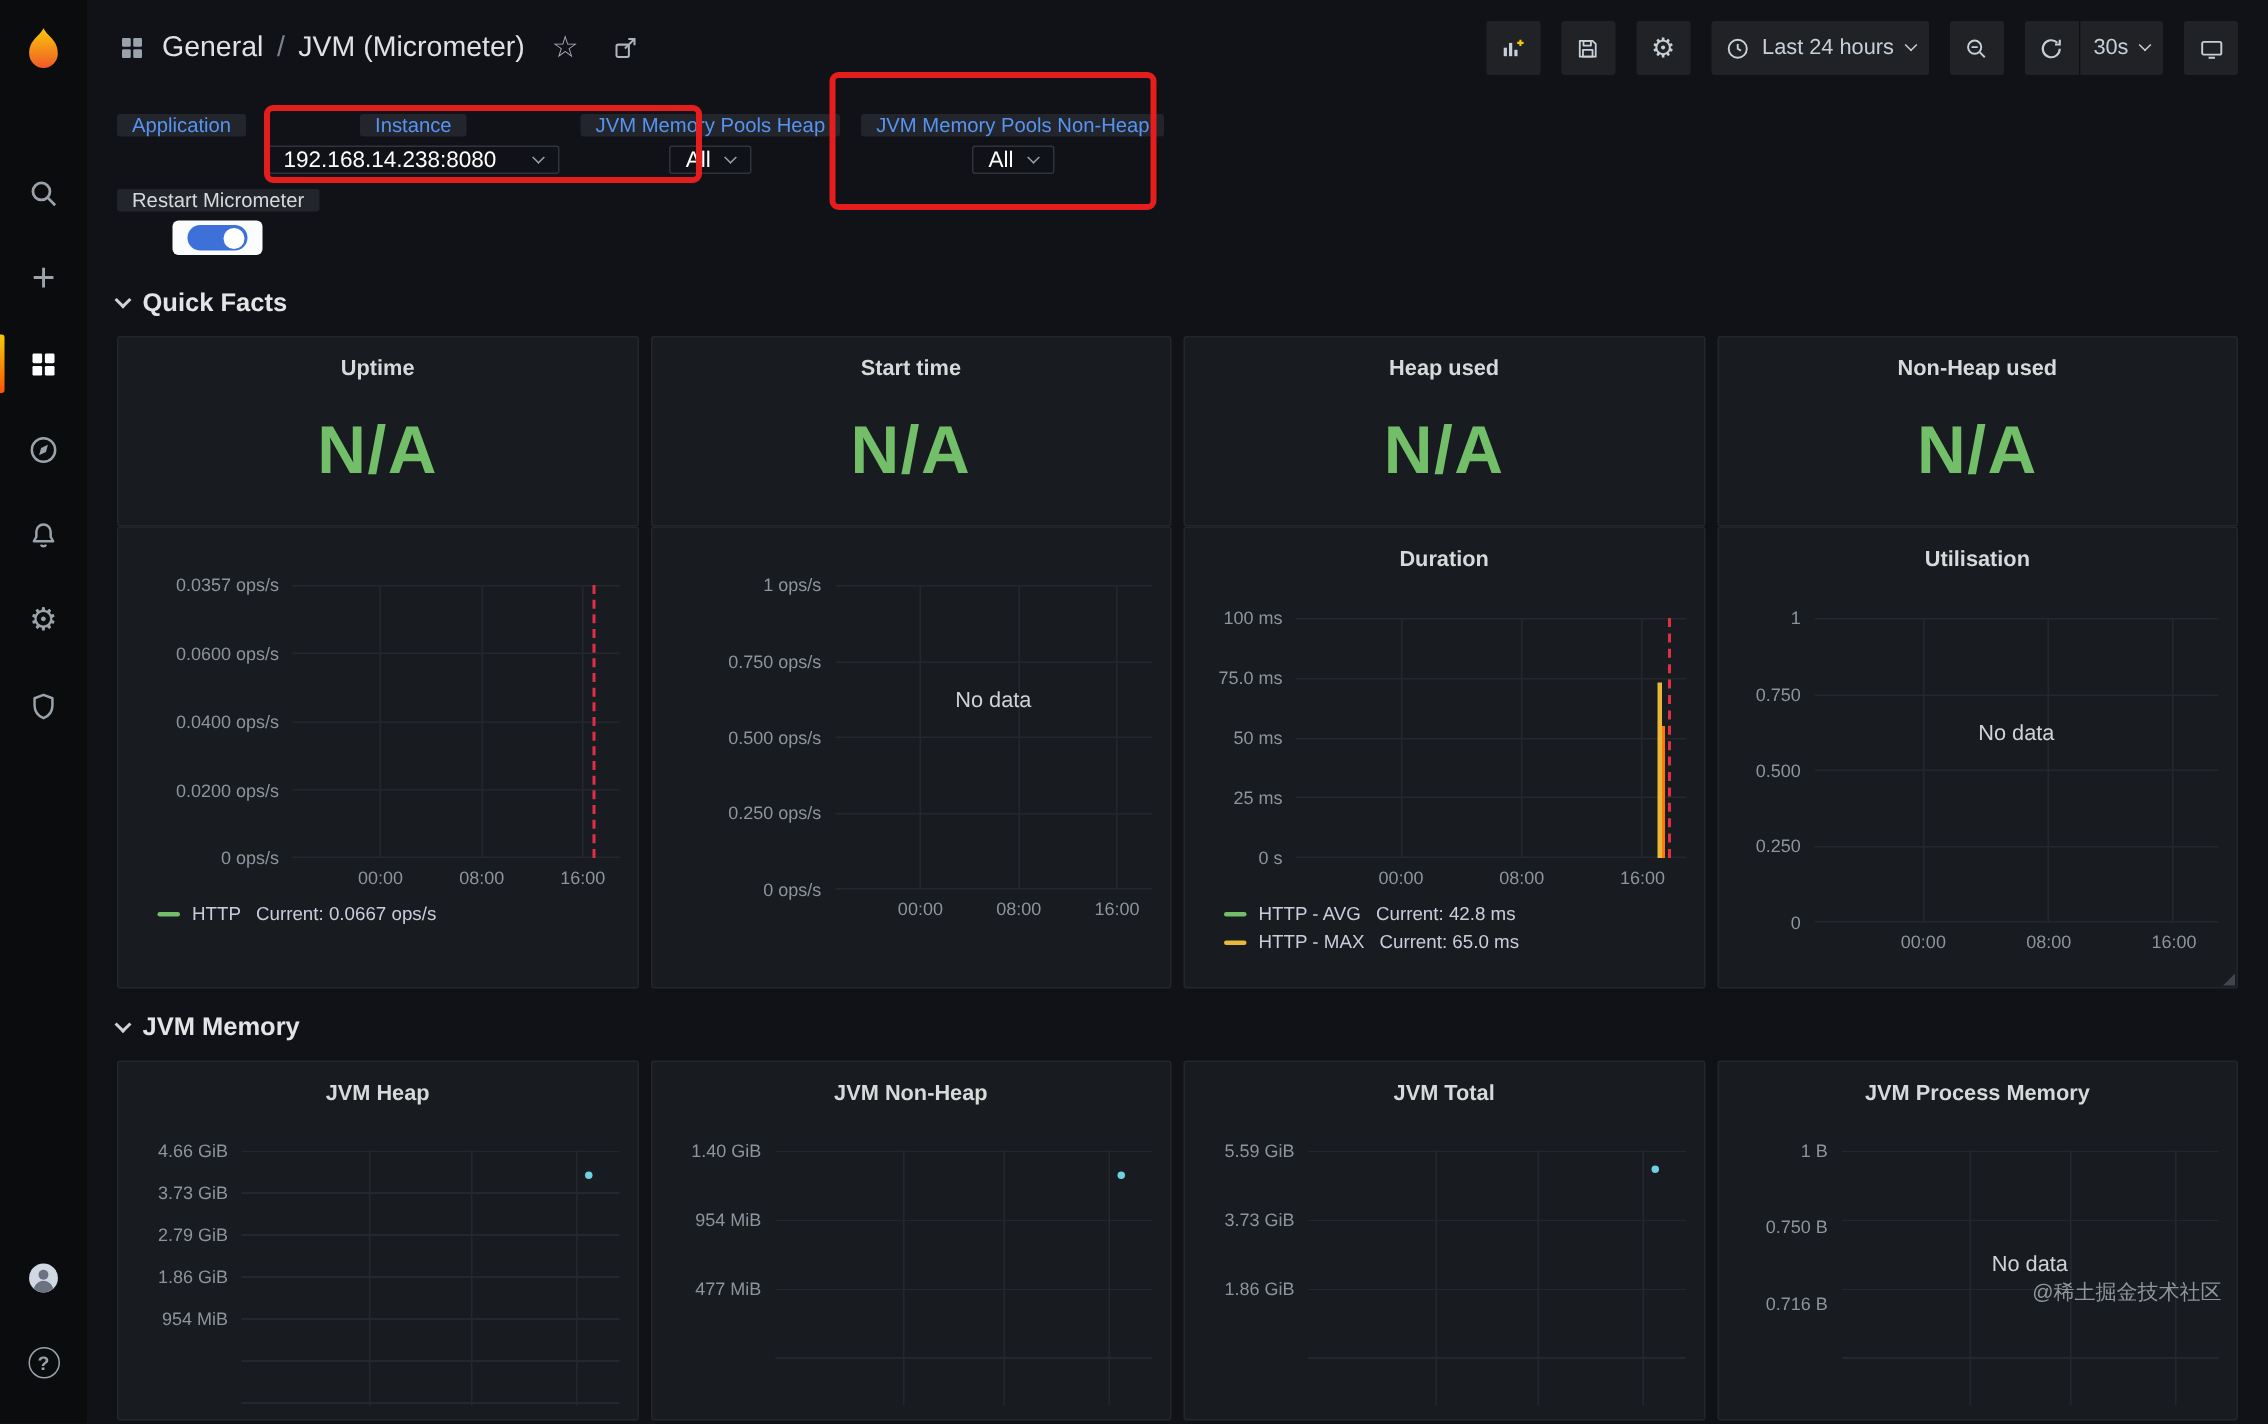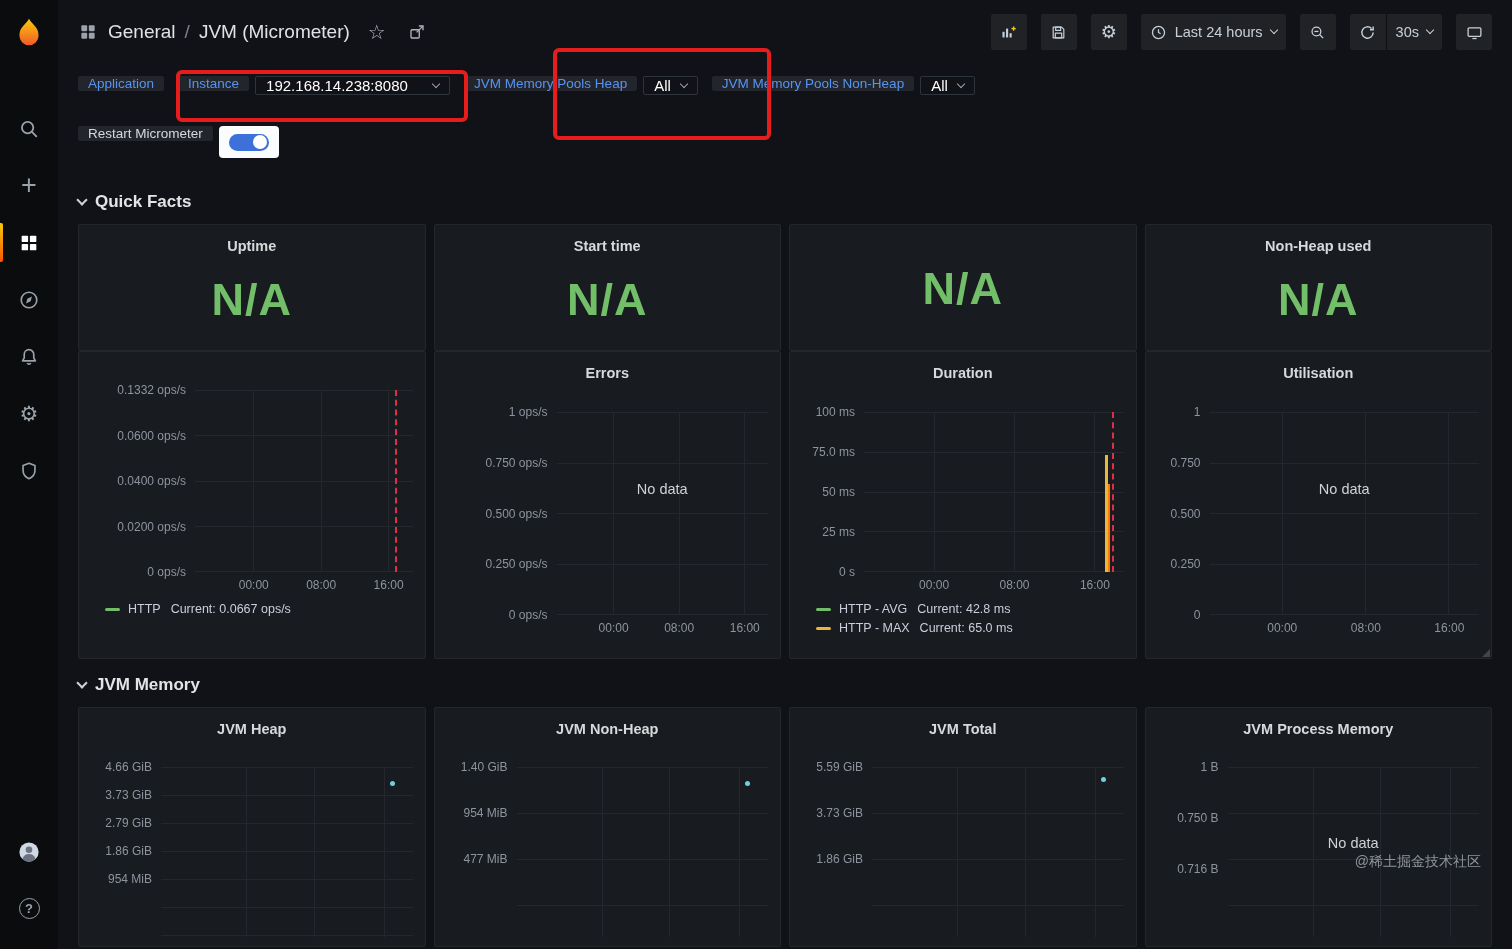--- a/index.html
+++ b/index.html
@@ -41,21 +41,21 @@
   .tb-btn svg{width:17px;height:17px;}
   .tb-group{display:flex;}
   .tb-group .tb-btn:first-child{border-radius:2px 0 0 2px;}
   .tb-group .tb-btn:last-child{border-radius:0 2px 2px 0;border-left:1px solid #0e0f13;}
   .caret{width:6px;height:6px;border-right:1.6px solid currentColor;border-bottom:1.6px solid currentColor;transform:rotate(45deg);display:inline-block;margin-top:-4px;}
 
   
   .submenu{padding:14px 20px 0;}
   .var-row{display:flex;align-items:center;gap:14px;}
   .var-row + .var-row{margin-top:6px;}
-  .var{display:flex;align-items:flex-start;gap:6px;height:44px;}
+  .var{display:flex;align-items:center;gap:6px;height:44px;flex-direction:column;}
   .var-label{background:#22252b;border-radius:2px;display:flex;align-items:center;padding:0 10px;font-size:13.5px;color:var(--blue);white-space:nowrap;}
   .var-label.plain{color:#d8d9da;}
   .var-value{background:#111217;border:1px solid #2e343b;border-radius:2px;display:flex;align-items:center;justify-content:space-between;gap:10px;padding:0 10px;font-size:15px;font-weight:500;color:#ffffff;cursor:pointer;white-space:nowrap;}
   .var-value .caret{color:#9aa2ab;flex-shrink:0;}
   .toggle-box{background:#fbfcfd;border-radius:4px;height:32px;width:60px;display:flex;align-items:center;justify-content:center;cursor:pointer;}
   .toggle-track{width:40px;height:17px;background:#3d71d9;border-radius:9px;position:relative;}
   .toggle-knob{position:absolute;right:2px;top:1.5px;width:14px;height:14px;border-radius:50%;background:#ffffff;}
 
   
   .dash{padding:0 20px;flex:1;}
@@ -308,34 +308,35 @@
       <div class="row">
         <div class="panel stat-panel">
           <div class="panel-title">Uptime</div>
           <div class="stat-value">N/A</div>
         </div>
         <div class="panel stat-panel">
           <div class="panel-title">Start time</div>
           <div class="stat-value">N/A</div>
         </div>
         <div class="panel stat-panel">
+          <div class="panel-title">Heap used</div>
           <div class="stat-value">N/A</div>
         </div>
         <div class="panel stat-panel">
           <div class="panel-title">Non-Heap used</div>
           <div class="stat-value">N/A</div>
         </div>
       </div>
 
       <div class="row">
 
         <div class="panel ts-panel">
           <div class="chart-body mt28">
             <div class="ylabels w104 h182">
-              <span class="yl" style="top:0%">0.1332 ops/s</span>
+              <span class="yl" style="top:0%">0.0357 ops/s</span>
               <span class="yl" style="top:25%">0.0600 ops/s</span>
               <span class="yl" style="top:50%">0.0400 ops/s</span>
               <span class="yl" style="top:75%">0.0200 ops/s</span>
               <span class="yl" style="top:100%">0 ops/s</span>
             </div>
             <div class="plot grid-io h182">
               <div class="vline-red" style="left:92%"></div>
             </div>
           </div>
           <div class="xlabels ml104">
@@ -346,21 +347,20 @@
           <div class="legend">
             <div class="legend-item">
               <span class="ldash c-green"></span>
               <span>HTTP</span>
               <span class="lcur">Current: 0.0667 ops/s</span>
             </div>
           </div>
         </div>
 
         <div class="panel ts-panel">
-          <div class="panel-title">Errors</div>
           <div class="chart-body mt28">
             <div class="ylabels w110 h203">
               <span class="yl" style="top:0%">1 ops/s</span>
               <span class="yl" style="top:25%">0.750 ops/s</span>
               <span class="yl" style="top:50%">0.500 ops/s</span>
               <span class="yl" style="top:75%">0.250 ops/s</span>
               <span class="yl" style="top:100%">0 ops/s</span>
             </div>
             <div class="plot grid-io h203">
               <div class="no-data" style="top:34%">No data</div>

